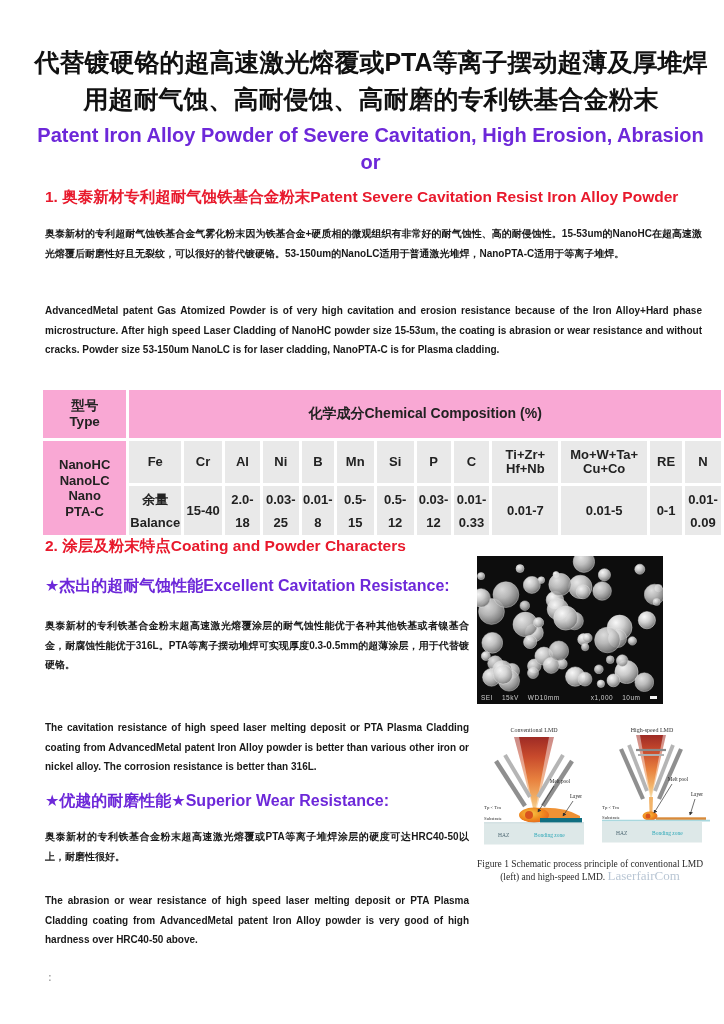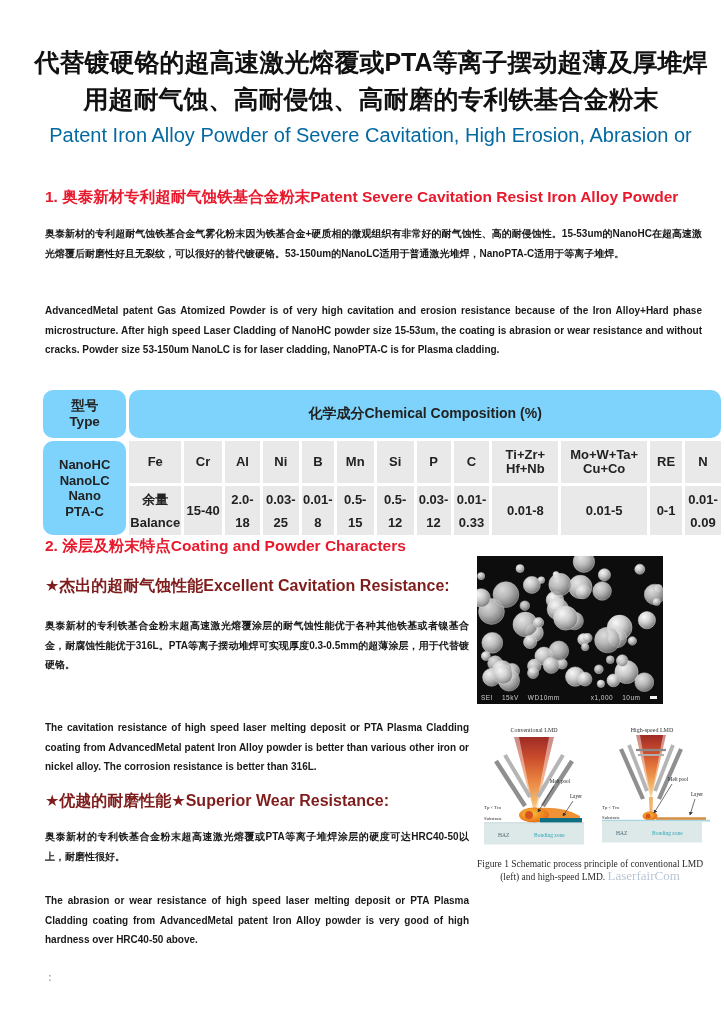--- a/index.html
+++ b/index.html
@@ -3,34 +3,34 @@
 <meta charset="utf-8">
 <style>
   html,body{margin:0;padding:0;background:#888;}
   #page{position:relative;width:724px;height:1024px;background:#ffffff;margin:0 auto;overflow:hidden;
         font-family:"Liberation Sans","DejaVu Sans",sans-serif;color:#1a1a1a;}
   .abs{position:absolute;}
   .pre{white-space:pre-line;}
 
   
   #title{top:44px;left:28px;right:10px;text-align:center;font-weight:700;font-size:25px;line-height:37px;color:#111;}
-  #subtitle{top:122px;left:27px;right:10px;text-align:center;font-weight:400;font-size:20px;line-height:27px;color:#0369a1;}
+  #subtitle{top:122px;left:27px;right:10px;text-align:center;font-weight:700;font-size:20px;line-height:27px;color:#6d28d9;}
 
   
   .red-heading{font-weight:700;font-size:15.5px;color:#E8192C;}
-  .green-heading{font-weight:700;font-size:16px;color:#7f1d1d;}
+  .green-heading{font-weight:700;font-size:16px;color:#6d28d9;}
 
   
   .para{font-weight:700;font-size:10px;line-height:19.5px;text-align:justify;color:#191919;}
 
   
   #comp-table{top:387px;left:40px;}
   table{border-collapse:separate;border-spacing:3px;}
   td,th{text-align:center;vertical-align:middle;font-weight:700;color:#222;}
-  .cell-blue{background:#7dd3fc;border-radius:10px;}
+  .cell-blue{background:#f9a8d4;}
   .cell-gray{background:#E9E9E9;}
   .type-head{width:56px;font-size:13.5px;line-height:16px;padding:5px 2px;}
   .comp-head{font-size:14px;padding:5px 4px;height:38px;}
   .type-names{font-size:13px;line-height:15.5px;padding:16px;}
   .el{font-size:13px;line-height:14.5px;height:40px;padding:1px;}
   .val{font-size:13px;line-height:23px;height:44px;padding:1px;}
 
   
   #sem{top:556px;left:477px;width:186px;height:148px;background:#0d0d0d;}
   #sem svg{display:block;}
@@ -121,21 +121,21 @@
         <td class="cell-gray val pre">0.01-
 8</td>
         <td class="cell-gray val pre">0.5-
 15</td>
         <td class="cell-gray val pre">0.5-
 12</td>
         <td class="cell-gray val pre">0.03-
 12</td>
         <td class="cell-gray val pre">0.01-
 0.33</td>
-        <td class="cell-gray val pre">0.01-8</td>
+        <td class="cell-gray val pre">0.01-7</td>
         <td class="cell-gray val pre">0.01-5</td>
         <td class="cell-gray val pre">0-1</td>
         <td class="cell-gray val pre">0.01-
 0.09</td>
       </tr>
     </tbody>
       </table>
   </div>
 
   <div class="abs red-heading" style="top:536px;left:45px;">2. 涂层及粉末特点Coating and Powder Characters</div>

